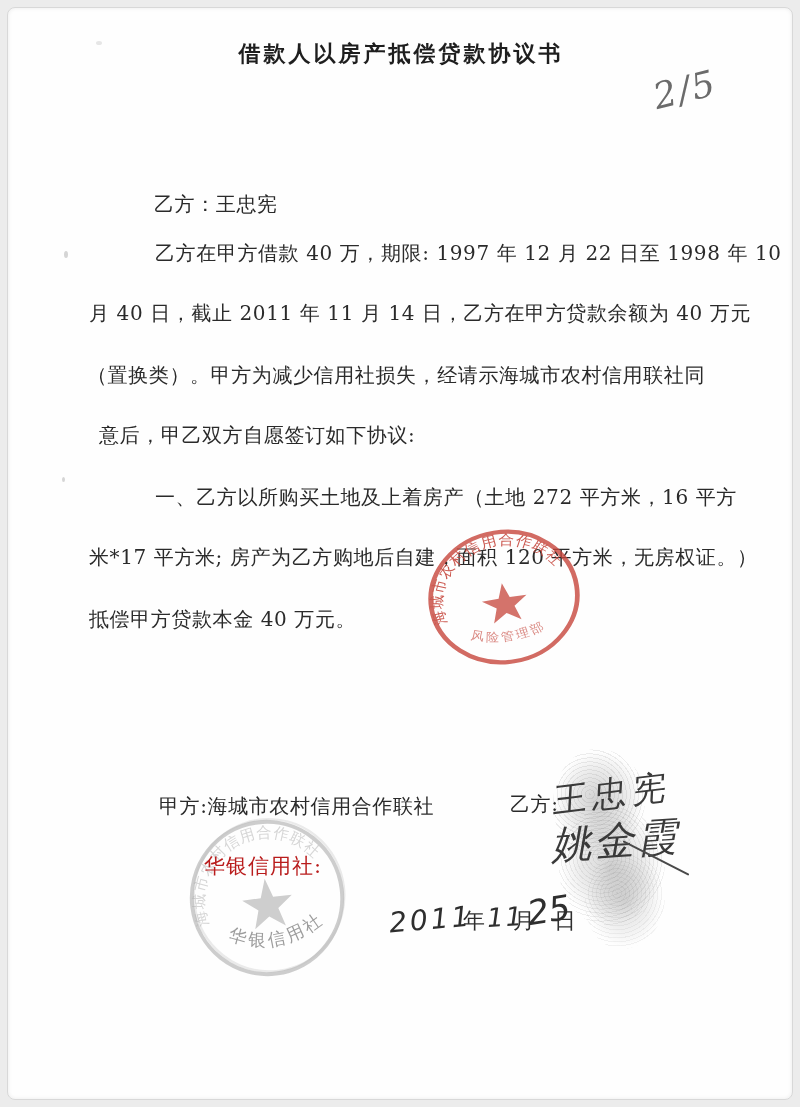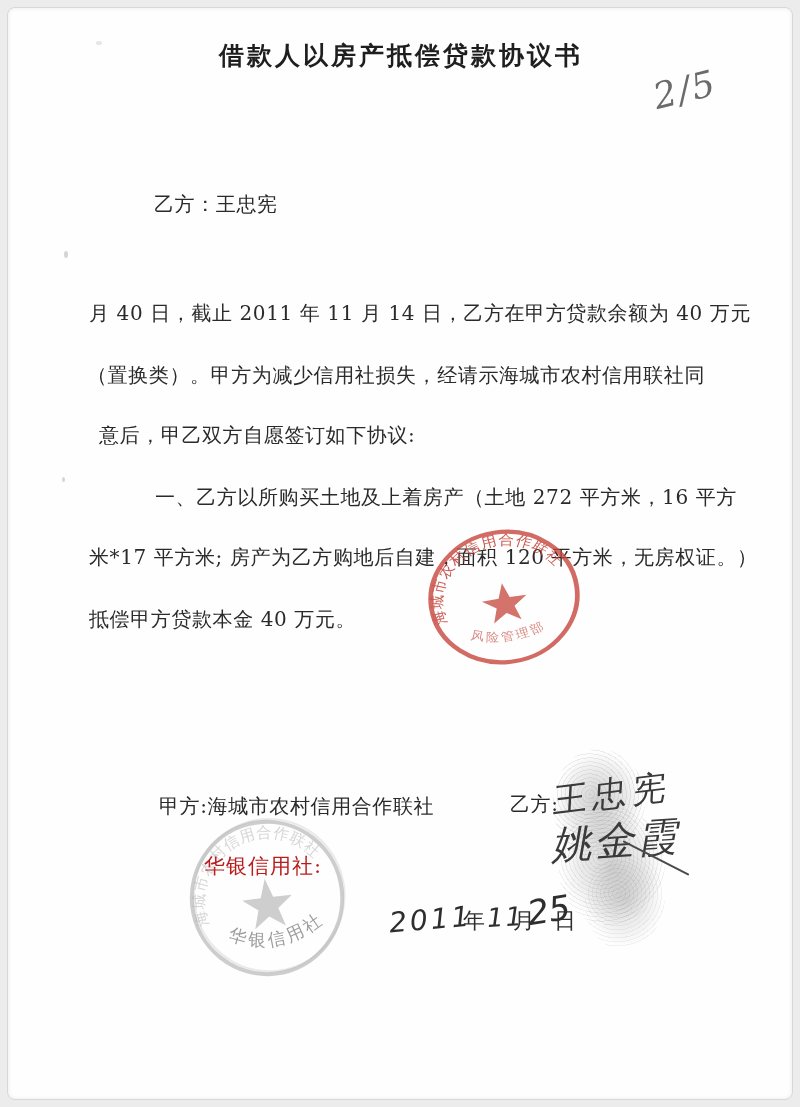--- a/index.html
+++ b/index.html
@@ -14,21 +14,21 @@
     background:#fefefe;
     border:1px solid #d8d8d8;
     border-radius:8px;
     box-shadow:0 0 4px rgba(0,0,0,0.08) inset;
   }
   .content{position:absolute;left:-7px;top:-7px;width:800px;height:1107px;}
   .doc-title{
     position:absolute;left:0;right:0;top:38px;
     text-align:center;
     font-family:"DejaVu Sans","Liberation Sans",sans-serif;
-    font-weight:bold;font-size:25px;letter-spacing:3px;color:#1e1e1e;
+    font-weight:bold;font-size:22px;letter-spacing:3px;color:#1e1e1e;
     white-space:nowrap;
   }
   .line{
     position:absolute;font-size:20px;color:#2a2a2a;
     letter-spacing:0.6px;white-space:nowrap;
   }
   .pageno{
     position:absolute;left:652px;top:68px;
     font-size:36px;color:#6b6b6b;font-style:italic;font-weight:300;
     transform:rotate(-14deg);letter-spacing:2px;
@@ -80,20 +80,21 @@
 
 <div class="paper">
 <div class="content">
 
   <div class="pageno">2/5</div>
 
   <div class="doc-title">借款人以房产抵偿贷款协议书</div>
 
   <div class="line" style="left:153px;top:190px;">乙方：王忠宪</div>
 
+  <div class="line" style="left:154px;top:239px;">乙方在甲方借款 40 万，期限: 1997 年 12 月 22 日至 1998 年 10</div>
   <div class="line" style="left:88px;top:299px;">月 40 日，截止 2011 年 11 月 14 日，乙方在甲方贷款余额为 40 万元</div>
   <div class="line" style="left:86px;top:361px;">（置换类）。甲方为减少信用社损失，经请示海城市农村信用联社同</div>
   <div class="line" style="left:88px;top:421px;margin-left:10px;">意后，甲乙双方自愿签订如下协议:</div>
   <div class="line" style="left:154px;top:483px;text-align:center;">一、乙方以所购买土地及上着房产（土地 272 平方米，16 平方</div>
   <div class="line" style="left:88px;top:543px;">米*17 平方米; 房产为乙方购地后自建，面积 120 平方米，无房权证。）</div>
   <div class="line" style="left:88px;top:605px;">抵偿甲方贷款本金 40 万元。</div>
 
   <div class="line" style="left:158px;top:792px;">甲方:海城市农村信用合作联社</div>
   <div class="line" style="left:509px;top:790px;">乙方:</div>
 

